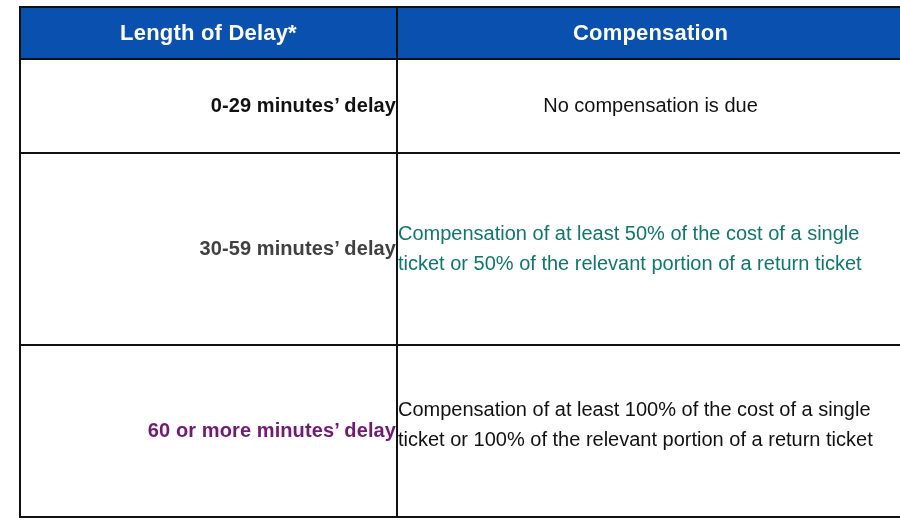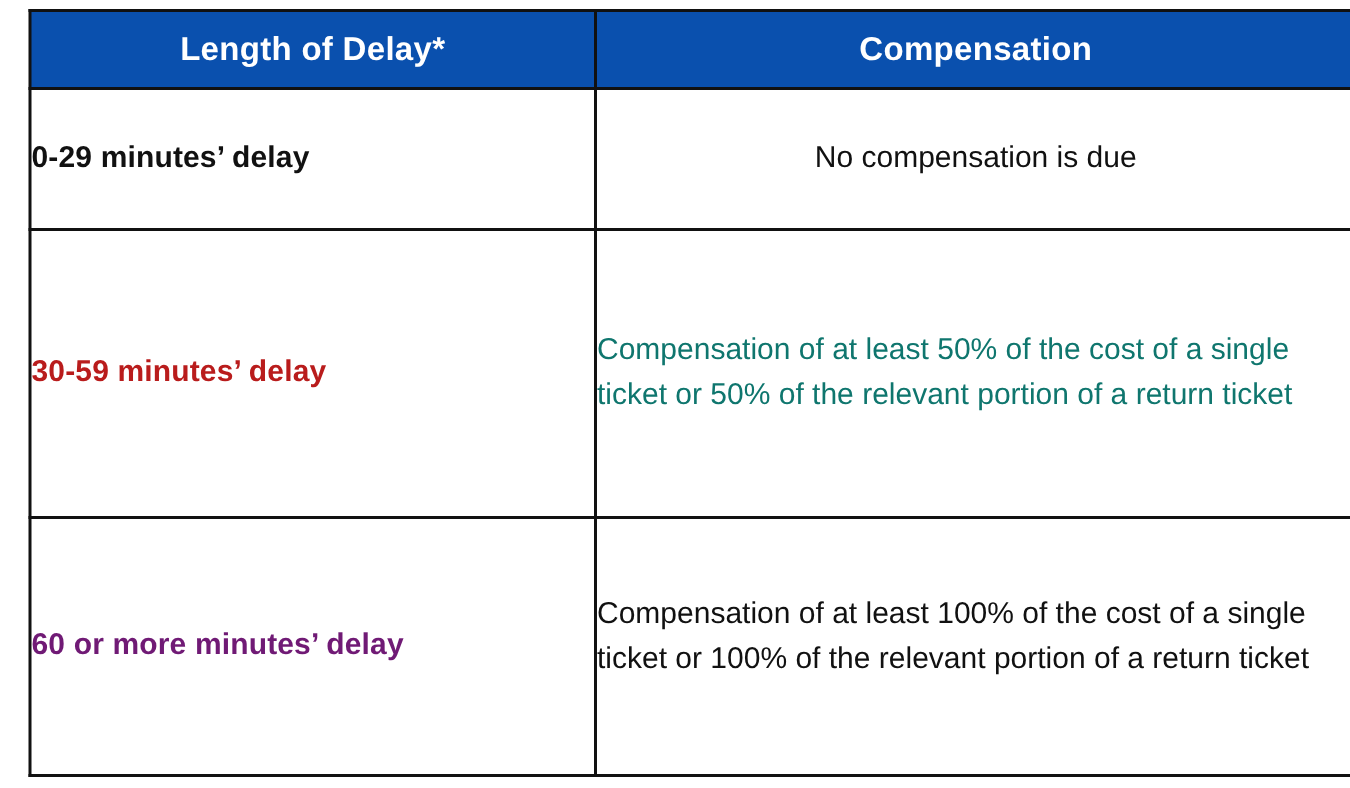--- a/index.html
+++ b/index.html
@@ -50,21 +50,21 @@
     text-align: center;
     vertical-align: middle;
     font-weight: bold;
     font-size: 22px;
     letter-spacing: 0.2px;
     border-color: #111111;
   }
 
   
   td.delay-cell {
-    text-align: left;
+    text-align: right;
     vertical-align: middle;
     font-weight: bold;
     font-size: 20px;
     color: #0d0d0d;
     letter-spacing: 0.1px;
     padding: 4px 10px;
   }
 
   td.comp-cell {
     vertical-align: middle;
@@ -110,21 +110,21 @@
       </tr>
     </thead>
     <tbody>
       <tr class="row-0">
         <td class="delay-cell" style="border-color: rgb(17, 17, 17); color: rgb(17, 17, 17);">0-29 minutes’ delay</td>
         <td class="comp-cell center" style="border-color: rgb(17, 17, 17); color: rgb(17, 17, 17); ">
             <span class="comp-text nowrap-block">No compensation is due</span>
           </td>
       </tr>
       <tr class="row-1">
-        <td class="delay-cell" style="border-color: rgb(17, 17, 17); color: #b91c1c;">30-59 minutes’ delay</td>
+        <td class="delay-cell" style="border-color: rgb(17, 17, 17); color: #404040;">30-59 minutes’ delay</td>
         <td class="comp-cell left" style="border-color: rgb(17, 17, 17); color: #0f766e; text-align: left;"><span class="comp-text">Compensation of at least 50% of the cost of a single ticket or 50% of the relevant portion of a return ticket</span></td>
       </tr>
       <tr class="row-2">
         <td class="delay-cell" style="border-color: rgb(17, 17, 17); color: #701a75;">60 or more minutes’ delay</td>
         <td class="comp-cell left" style="border-color: rgb(17, 17, 17); color: rgb(17, 17, 17); text-align: left;">
             <span class="comp-text">Compensation of at least 100% of the cost of a single ticket or 100% of the relevant portion of a return ticket</span>
           </td>
       </tr>
     </tbody>
   </table>

